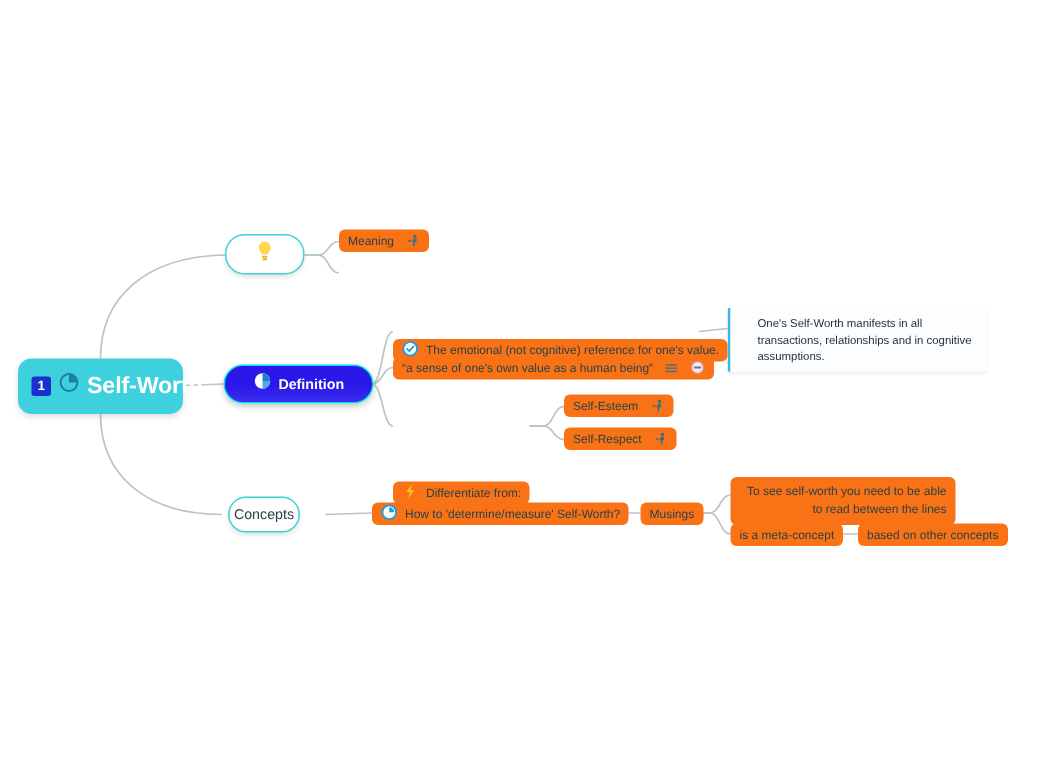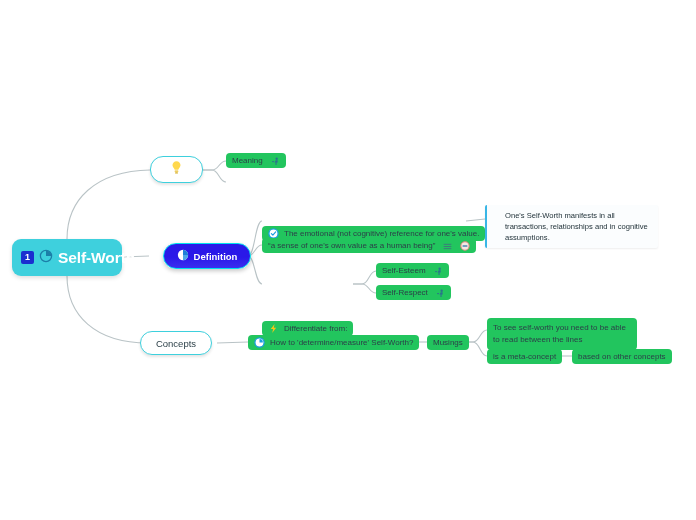--- a/index.html
+++ b/index.html
@@ -71,43 +71,44 @@
     justify-content: center;
     gap: 5px;
   }
   .pill .lbl {
     color: #2b3f47;
     font-size: 9.5px;
   }
 
   
   .definition {
-    left: 163px; top: 243px;
-    width: 88px; height: 26px;
+    left: 149px; top: 243px;
+    width: 100px; height: 26px;
     background: linear-gradient(180deg,#2a18e8 0%,#2a18e8 55%,#3b2ef0 100%);
     border: 1.4px solid #00e0ef;
     border-radius: 13px;
     box-shadow: 0 2px 4px rgba(0,0,0,0.22);
     justify-content: center;
     gap: 5px;
     align-items: center;
   }
   .definition .lbl {
     color: #ffffff;
     font-size: 9.5px;
     font-weight: bold;
   }
 
   
   .chip {
-    background: #22c55e;
+    background: #f97316;
     border-radius: 4px;
     padding: 3px 6px;
     height: 15px;
     gap: 5px;
+    text-align: right;
   }
   .chip .lbl {
     color: #2c4148;
     font-size: 8px;
   }
   .chip.tall {
     height: auto;
     min-height: 15px;
     white-space: normal;
   }
@@ -270,21 +271,21 @@
     <span class="lbl">Self-Respect</span>
     <span class="ico ico-trail">
       <svg width="9" height="9" viewBox="0 0 10 10">
         <circle cx="6.3" cy="1.9" r="1.3" fill="#2b6e8f"></circle>
         <path d="M5.2 3.6 L7.4 3.6 L7.4 6.1 L6.2 6.1 L6.2 9 L5.0 9 L5.0 6.1 L3.9 6.1 Z" fill="#2b6e8f"></path>
         <rect x="1.2" y="4.6" width="2.2" height="1.1" fill="#2b6e8f"></rect>
       </svg>
     </span>
   </div>
 
-  <div class="node pill" style="left:140px; top:331px; width:72px; height:24px;">
+  <div class="node pill" style="left:152px; top:331px; width:48px; height:24px;">
     <span class="lbl">Concepts</span>
   </div>
 
   <div class="node chip" style="left:248px; top:335px;">
     <span class="ico">
       <svg width="11" height="11" viewBox="0 0 12 12">
         <circle cx="6" cy="6" r="5" fill="#ffffff" stroke="#1a9de0" stroke-width="1.4"></circle>
         <path d="M6 6 L6 2.3 A3.7 3.7 0 0 1 9.7 6 Z" fill="#1a9de0"></path>
       </svg>
     </span>

